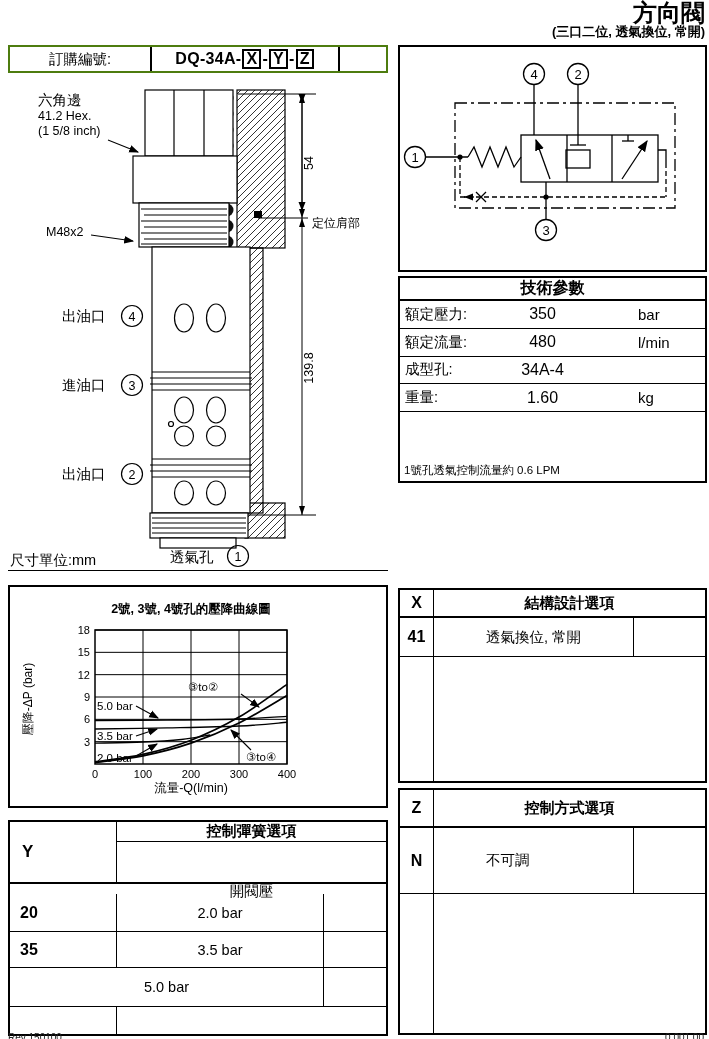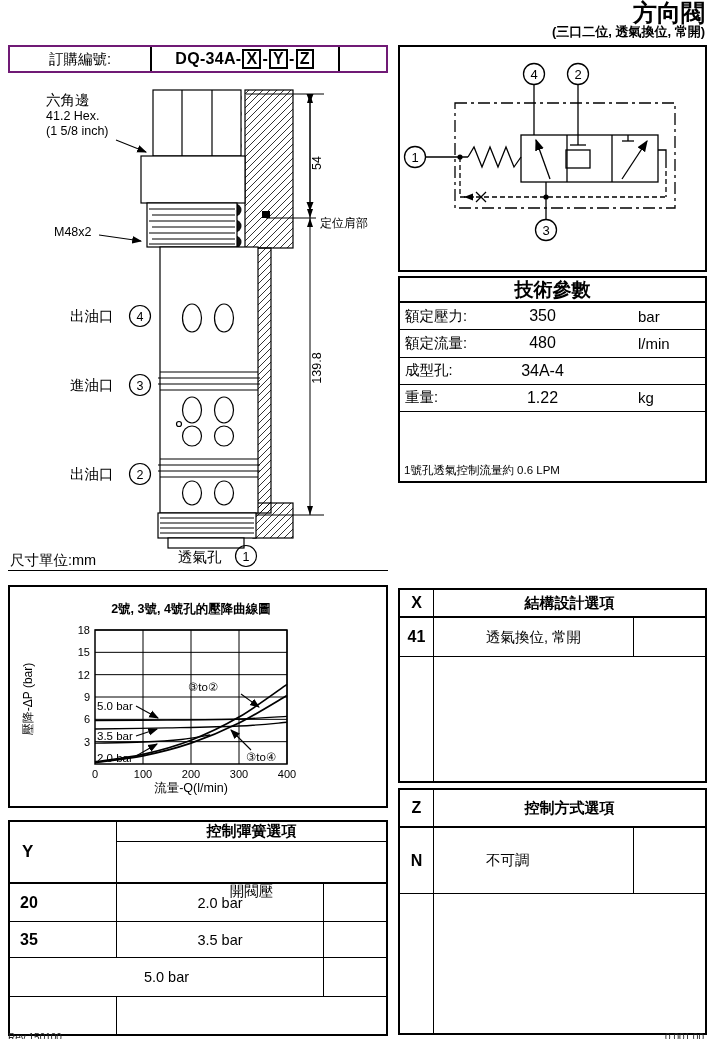--- a/index.html
+++ b/index.html
@@ -7,46 +7,46 @@
   .page { position:relative; width:709px; height:1039px; background:#fff; overflow:hidden;
           font-family:"Liberation Sans", sans-serif;padding-left:40px; }
   .abs { position:absolute; }
 
   
   .doc-title { top:0; right:4px; text-align:right; line-height:1.05; }
   .doc-title .t1 { font-size:24px; font-weight:bold; }
   .doc-title .t2 { font-size:13px; font-weight:bold; }
 
   
-  .order { left:8px; top:45px; width:380px; height:28px; border:2px solid #701a75; display:flex; }
+  .order { left:8px; top:45px; width:380px; height:28px; border:2px solid #4d7c0f; display:flex; }
   .order-label { width:140px; display:flex; align-items:center; justify-content:center; font-size:14.5px; }
   .order-model { flex:1; border-left:2px solid #000; border-right:2px solid #000;
                  display:flex; align-items:center; justify-content:center;
                  font-weight:bold; font-size:16px; letter-spacing:.3px; }
   .order-extra { width:46px; }
   .code-box { display:inline-block; border:2px solid #000; padding:0 2px; margin:0 1px; line-height:1.05; }
 
   
-  .drawing { left:16px; top:78px; width:382px; height:492px; }
+  .drawing { left:8px; top:78px; width:382px; height:492px; }
   .dim-unit { left:10px; top:551px; font-size:14.5px; }
   .rule { left:8px; top:570px; width:380px; border-top:1.5px solid #000; height:0; }
 
   svg text { font-family:"Liberation Sans", sans-serif; }
 
   
   .chartbox { left:8px; top:585px; width:380px; height:223px; border:2px solid #000; }
 
   
   .schema { left:398px; top:45px; width:309px; height:227px; border:2px solid #000; }
 
   
   .tech { left:398px; top:276px; width:309px; height:207px; border:2px solid #000;
           display:flex; flex-direction:column; }
   .tech-header { height:25px; border-bottom:2px solid #000; display:flex; align-items:center;
-                 justify-content:center; font-weight:bold; font-size:19px; }
+                 justify-content:center; font-weight:bold; font-size:16px; }
   .tech-row { height:31px; border-bottom:1.5px solid #000; display:flex; align-items:center; }
   .tech-label { width:80px; padding-left:5px; font-size:14.5px; }
   .tech-value { flex:1; text-align:center; font-size:16px; }
   .tech-unit { width:100px; padding-left:33px; font-size:15px; }
   .tech-note { flex:1; font-size:11.5px; padding:3px 4px;margin-top:48px; }
 
   
   .opt { border:2px solid #000; display:flex; flex-direction:column; }
   .opt-x { left:398px; top:588px; width:309px; height:195px; }
   .opt-z { left:398px; top:788px; width:309px; height:247px; }
@@ -68,21 +68,21 @@
   .ytab { left:8px; top:820px; width:380px; height:216px; border:2px solid #000;
           display:flex; flex-direction:column; }
   .y-hdr { display:flex; border-bottom:2px solid #000; height:62px; }
   .y-code { width:107px; border-right:1.5px solid #000; display:flex; align-items:center;
             padding-left:12px; font-weight:bold; font-size:17px; }
   .y-hdr-right { flex:1; display:flex; flex-direction:column;gap:40px; }
   .y-title { height:36px; border-bottom:1.5px solid #000; display:flex; align-items:center;
              justify-content:center; font-weight:bold; font-size:15px; }
   .y-sub { flex:1; display:flex; align-items:center; justify-content:center; font-size:14.5px; }
   .y-row { display:flex; border-bottom:1.5px solid #000; }
-  .y-row.r1 { height:38px; } .y-row.r2 { height:36px; } .y-row.r3 { height:39px; }
+  .y-row.r1 { height:38px;margin-top:10px; } .y-row.r2 { height:36px; } .y-row.r3 { height:39px; }
   .y-rowcode { width:107px; border-right:1.5px solid #000; display:flex; align-items:center;
                padding-left:10px; font-weight:bold; font-size:16px; }
   .y-label { flex:1; display:flex; align-items:center; justify-content:center; font-size:14.5px; }
   .y-extra { width:63px; border-left:1.5px solid #000; }
   .y-filler { flex:1; display:flex; }
   .y-filler .y-rowcode { font-weight:normal; }
 
   .footer { font-size:10px; color:#222; }
   .footer-left { left:8px; top:1032px; }
   .footer-right { left:600px; top:1032px; width:104px; text-align:right; }
@@ -307,21 +307,21 @@
       <div class="tech-value">480</div>
       <div class="tech-unit">l/min</div>
     </div>
     <div class="tech-row">
       <div class="tech-label">成型孔:</div>
       <div class="tech-value">34A-4</div>
       <div class="tech-unit"></div>
     </div>
     <div class="tech-row">
       <div class="tech-label">重量:</div>
-      <div class="tech-value">1.22</div>
+      <div class="tech-value">1.60</div>
       <div class="tech-unit">kg</div>
     </div>
     <div class="tech-note">1號孔透氣控制流量約 0.6 LPM</div>
   </div>
 
   <div class="abs chartbox">
     <svg id="chartsvg" width="376" height="219" viewBox="0 0 376 219">
       <defs>
         <marker id="cah" markerWidth="10" markerHeight="8" refX="8" refY="4" orient="auto">
           <path d="M0,0.5 L9,4 L0,7.5 Z" fill="#000"></path>

